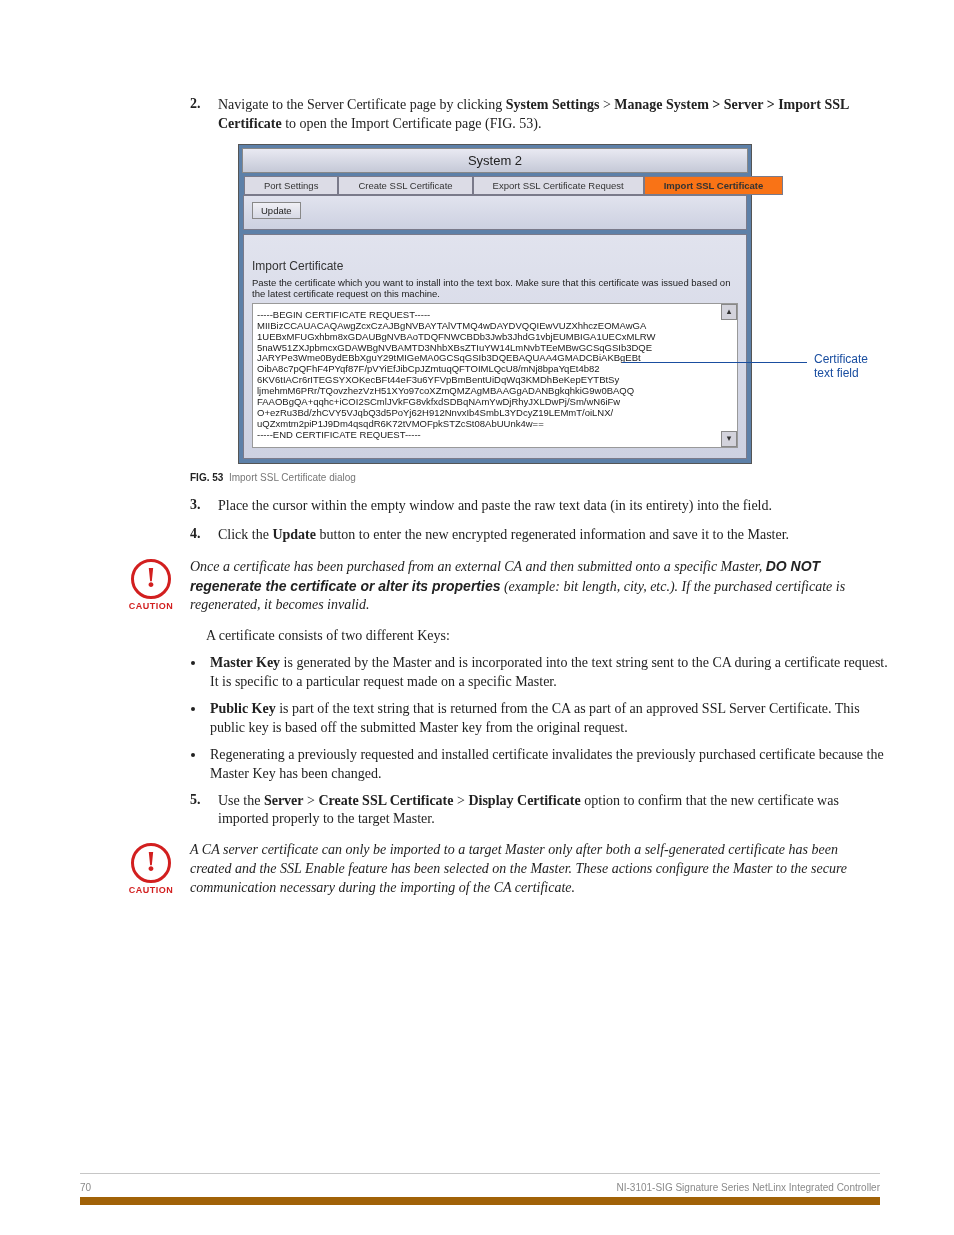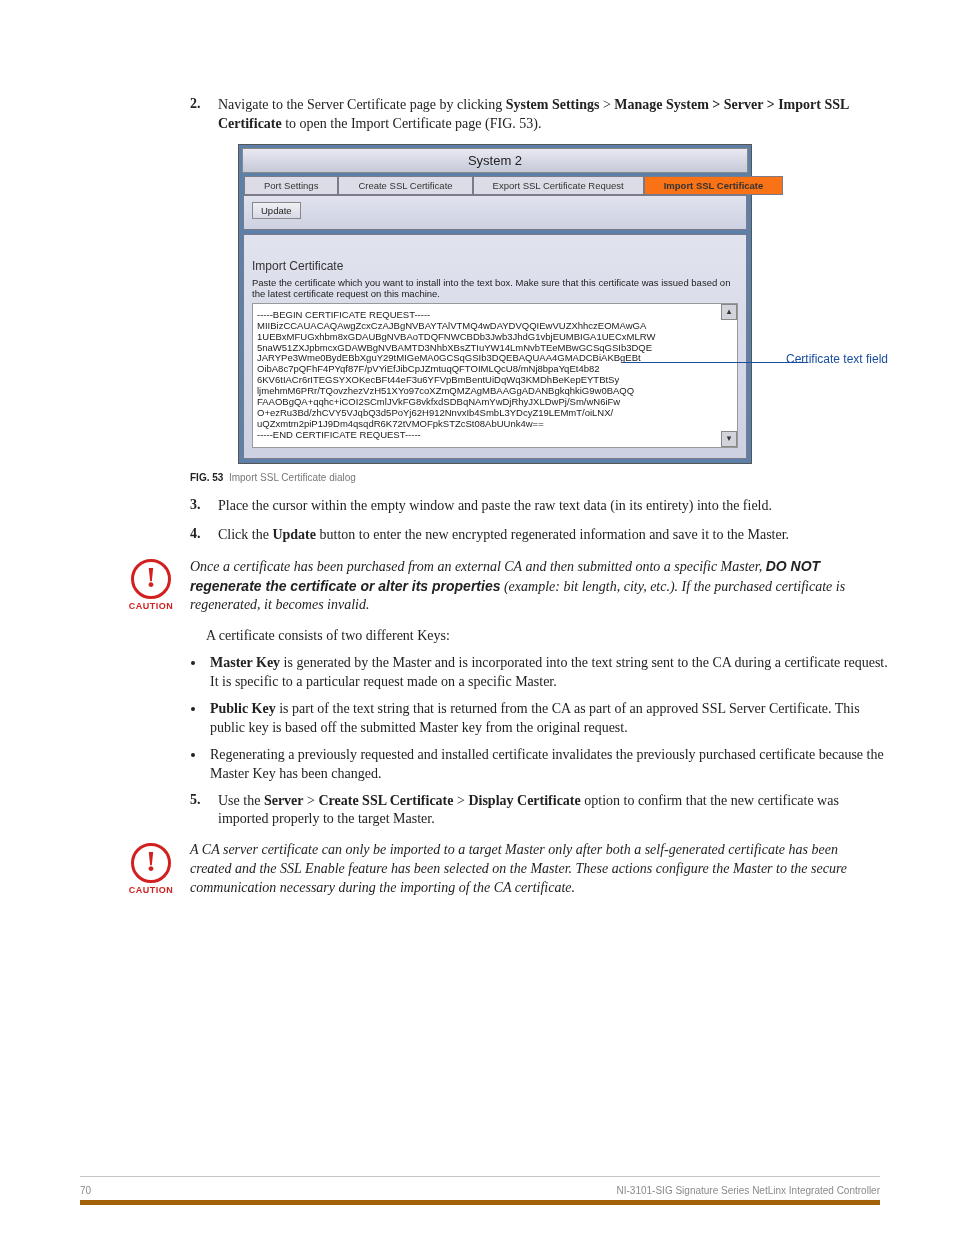--- a/index.html
+++ b/index.html
@@ -118,21 +118,21 @@
   .callout-line {
     position: absolute;
     top: 218px;
     left: 432px;
     width: 185px;
     border-top: 1px solid #1a4ea0;
   }
   .callout-text {
     position: absolute;
     top: 208px;
-    left: 596px;
+    left: 624px;
     font-family: Arial, sans-serif;
     font-size: 12px;
     color: #1a4ea0;
   }
   .fig-caption {
     font-family: Arial, sans-serif;
     font-size: 10px;
     margin: 8px 0 14px;
   }
   .fig-caption .lbl { font-weight: bold; }
@@ -159,21 +159,21 @@
   }
   .para { margin: 8px 16px; line-height:1.35; }
   ul.keys { list-style: disc; margin: 6px 0 6px 16px; padding:0; }
   ul.keys li { margin-bottom: 8px; line-height:1.35; padding-left:4px; }
   .footer {
     position: absolute;
     bottom: 30px;
     left: 80px;
     width: 800px;
     border-top: 1px solid #c6c6c6;
-    border-bottom: 5px solid #a16207;
+    border-bottom: 8px solid #a16207;
     padding: 8px 0 4px;
     font-family: Arial, sans-serif;
     font-size: 10px;
     color: #8a8a8a;
     display: flex;
     justify-content: space-between;
   }
 </style>
 </head>
 <body>

